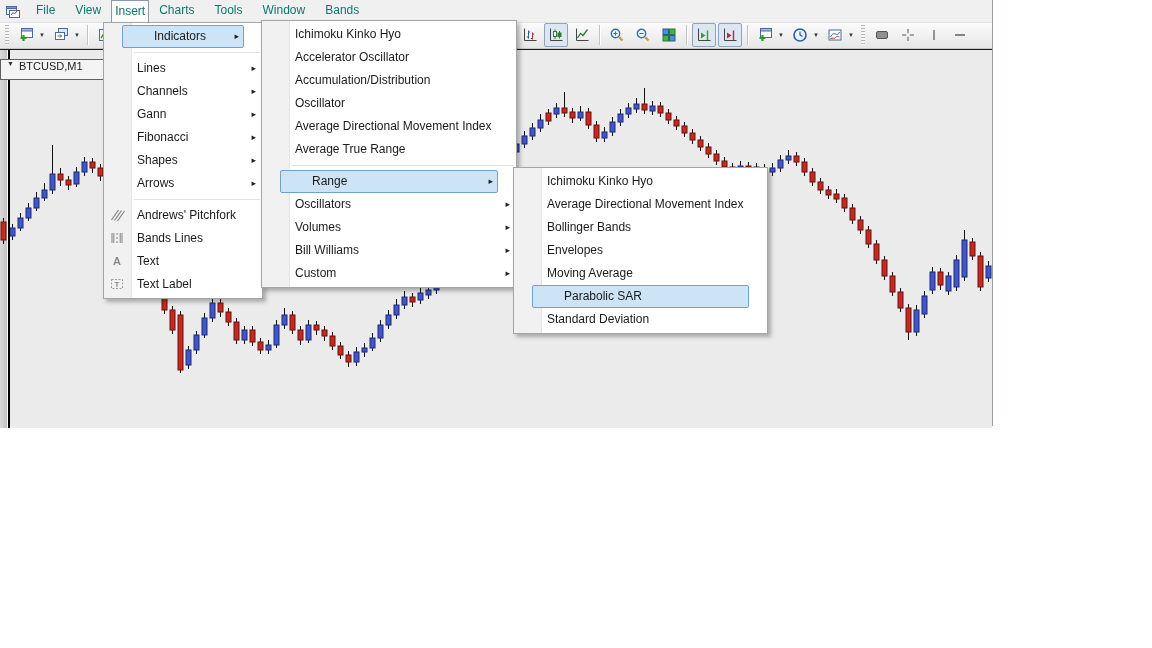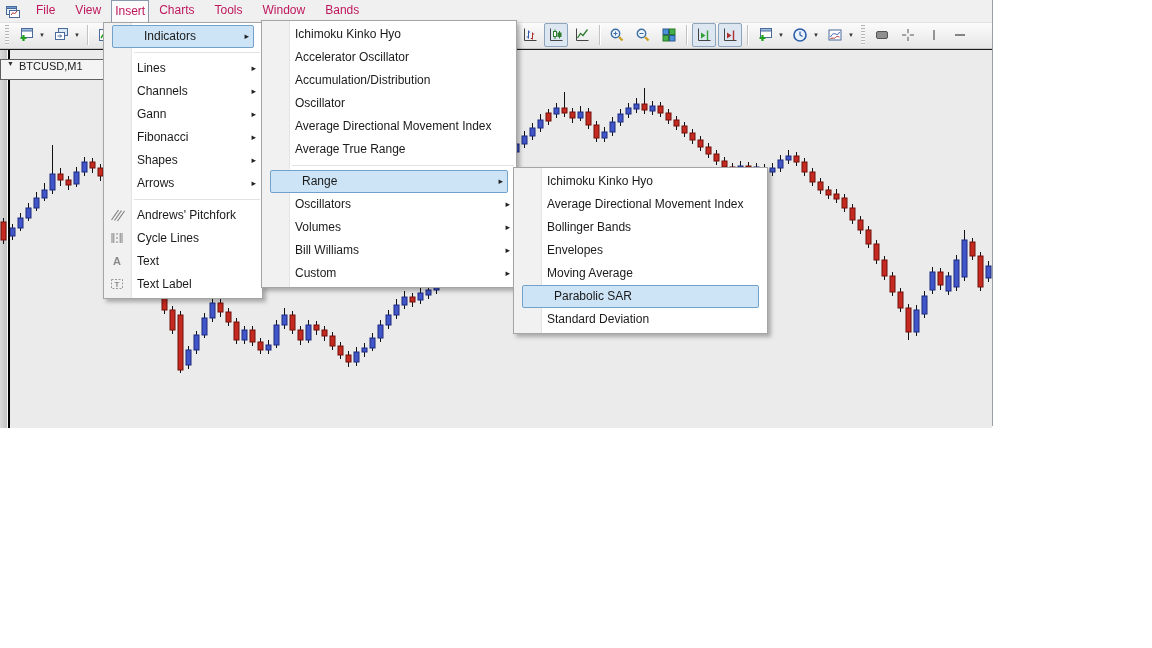--- a/index.html
+++ b/index.html
@@ -1,21 +1,21 @@
 <!DOCTYPE html>
 <html><head>
 <meta charset="utf-8">
 <style>
   html,body{margin:0;padding:0}
   body{width:1152px;height:648px;background:#ffffff;font-family:"Liberation Sans","DejaVu Sans",sans-serif;position:relative;overflow:hidden}
   .desktop-bg{position:absolute;left:0;top:0;width:1152px;height:648px;background:#fff;z-index:0}
   .app{position:absolute;left:0;top:0;width:992px;height:426px;background:#f0f0f0;border-right:1px solid #9aa0a6;z-index:1}
 
   
-  .menubar{position:absolute;left:0;top:0;width:100%;height:22px;background:#f0f0f0;border-bottom:1px solid #e2e2e2;display:flex;align-items:center;font-size:12px;color:#be185d;z-index:20}
+  .menubar{position:absolute;left:0;top:0;width:100%;height:22px;background:#f0f0f0;border-bottom:1px solid #e2e2e2;display:flex;align-items:center;font-size:12px;color:#0f766e;z-index:20}
   .appicon{width:18px;height:16px;margin:2px 4px 0 4px;display:inline-block}
   .appicon svg{width:18px;height:16px}
   .mb-item{padding:0 10px;height:21px;line-height:21px;cursor:default}
   .mb-item.open{background:#fbfbfb;border:1px solid #8b9aaa;border-bottom:none;line-height:20px;padding:0 3px}
 
   
   .toolbar{position:absolute;left:0;top:22px;width:100%;height:26px;background:linear-gradient(#fcfcfc,#e6e6e6);border-bottom:1px solid #c6c6c6;z-index:5}
   .tb{position:absolute;top:1px;display:flex;align-items:center;height:24px}
   #toolbar-left{left:1px}
   #toolbar-right{left:517px}
@@ -36,21 +36,21 @@
 
   
   .menu{position:absolute;border:1px solid #a5a5a5;box-shadow:3px 3px 4px rgba(0,0,0,.28);padding:2px 0;z-index:30;font-size:12px;color:#1a1a1a;background:linear-gradient(90deg,#f1f1f1 0,#f1f1f1 27px,#e4e4e4 27px,#e4e4e4 28px,#ffffff 28px)}
   #menu-insert{left:103px;top:22px;width:158px}
   #menu-indicators{left:261px;top:20px;width:254px}
   #menu-trend{left:513px;top:167px;width:253px}
   .mi{position:relative;height:23px;line-height:23px;padding-left:33px;white-space:nowrap;cursor:default}
   .mi .gut{position:absolute;left:5px;top:3px;width:16px;height:16px}
   .mi .gut svg{width:16px;height:16px;display:block}
   .mi .arrow{position:absolute;right:6px;top:0;font-size:9px;color:#222}
-  .mi.hl{margin:0 8px;padding-left:31px;border:1px solid #72a2cc;background:#cde4f6;border-radius:2px;height:21px;line-height:21px}
+  .mi.hl{margin:0 18px;padding-left:31px;border:1px solid #72a2cc;background:#cde4f6;border-radius:2px;height:21px;line-height:21px}
   .mi.hl .arrow{right:4px}
   .msep{height:1px;background:#e2e2e2;margin:4px 2px 4px 30px}
 </style>
 </head>
 <body>
 
 <div class="desktop-bg"></div>
 
 <div class="app">
 
@@ -778,21 +778,21 @@
       <div class="mi"><span class="gut">
           <svg viewBox="0 0 16 16">
             <g stroke="#838383">
               <line x1="3" y1="3" x2="3" y2="13"></line>
               <line x1="4.8" y1="3" x2="4.8" y2="13"></line>
               <line x1="8" y1="3" x2="8" y2="13" stroke-dasharray="2,2"></line>
               <line x1="11.2" y1="3" x2="11.2" y2="13"></line>
               <line x1="13" y1="3" x2="13" y2="13"></line>
             </g>
           </svg>
-        </span><span>Cycle Lines</span></div>
+        </span><span>Bands Lines</span></div>
       <div class="mi"><span class="gut">
           <svg viewBox="0 0 16 16">
             <text x="8" y="12" text-anchor="middle" font-size="11" font-weight="bold" fill="#8a8a8a" font-family="Liberation Sans,sans-serif">A</text>
           </svg>
         </span><span>Text</span></div>
       <div class="mi"><span class="gut">
           <svg viewBox="0 0 16 16">
             <rect x="2.5" y="3.5" width="11" height="9" fill="none" stroke="#9a9a9a" stroke-dasharray="2,1.5"></rect>
             <text x="8" y="11" text-anchor="middle" font-size="8" font-weight="bold" fill="#8a8a8a" font-family="Liberation Sans,sans-serif">T</text>
           </svg>

